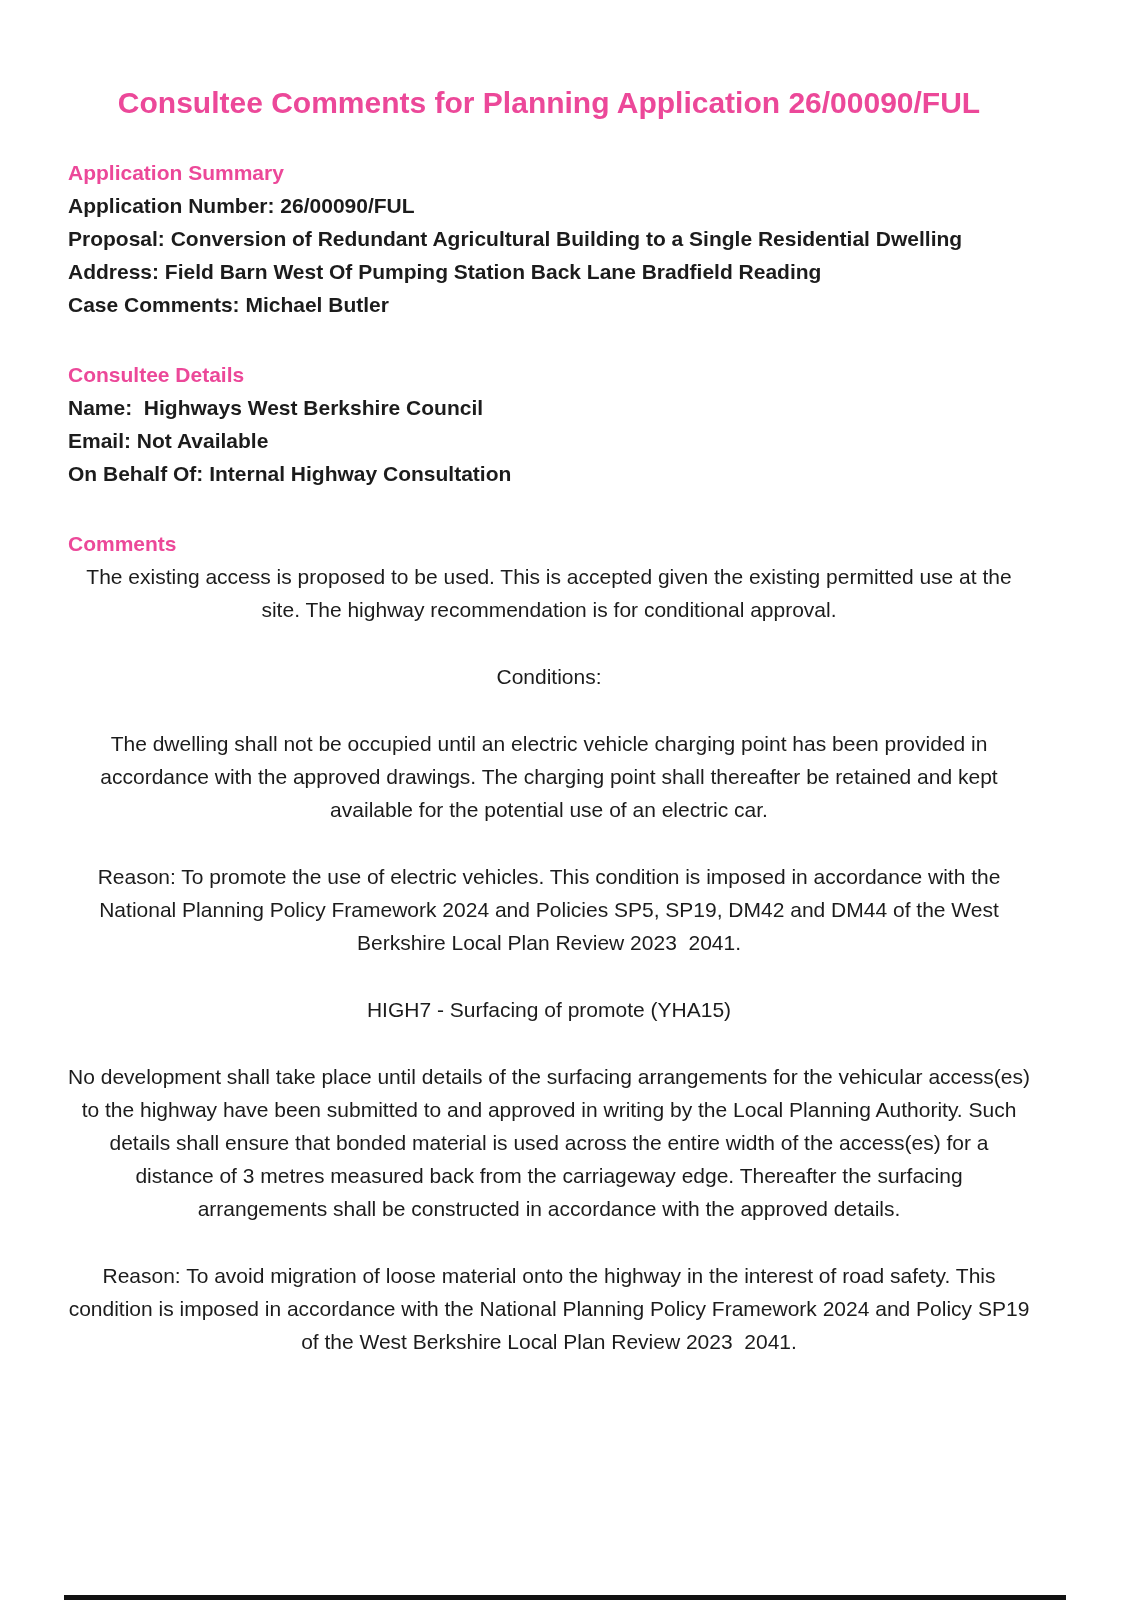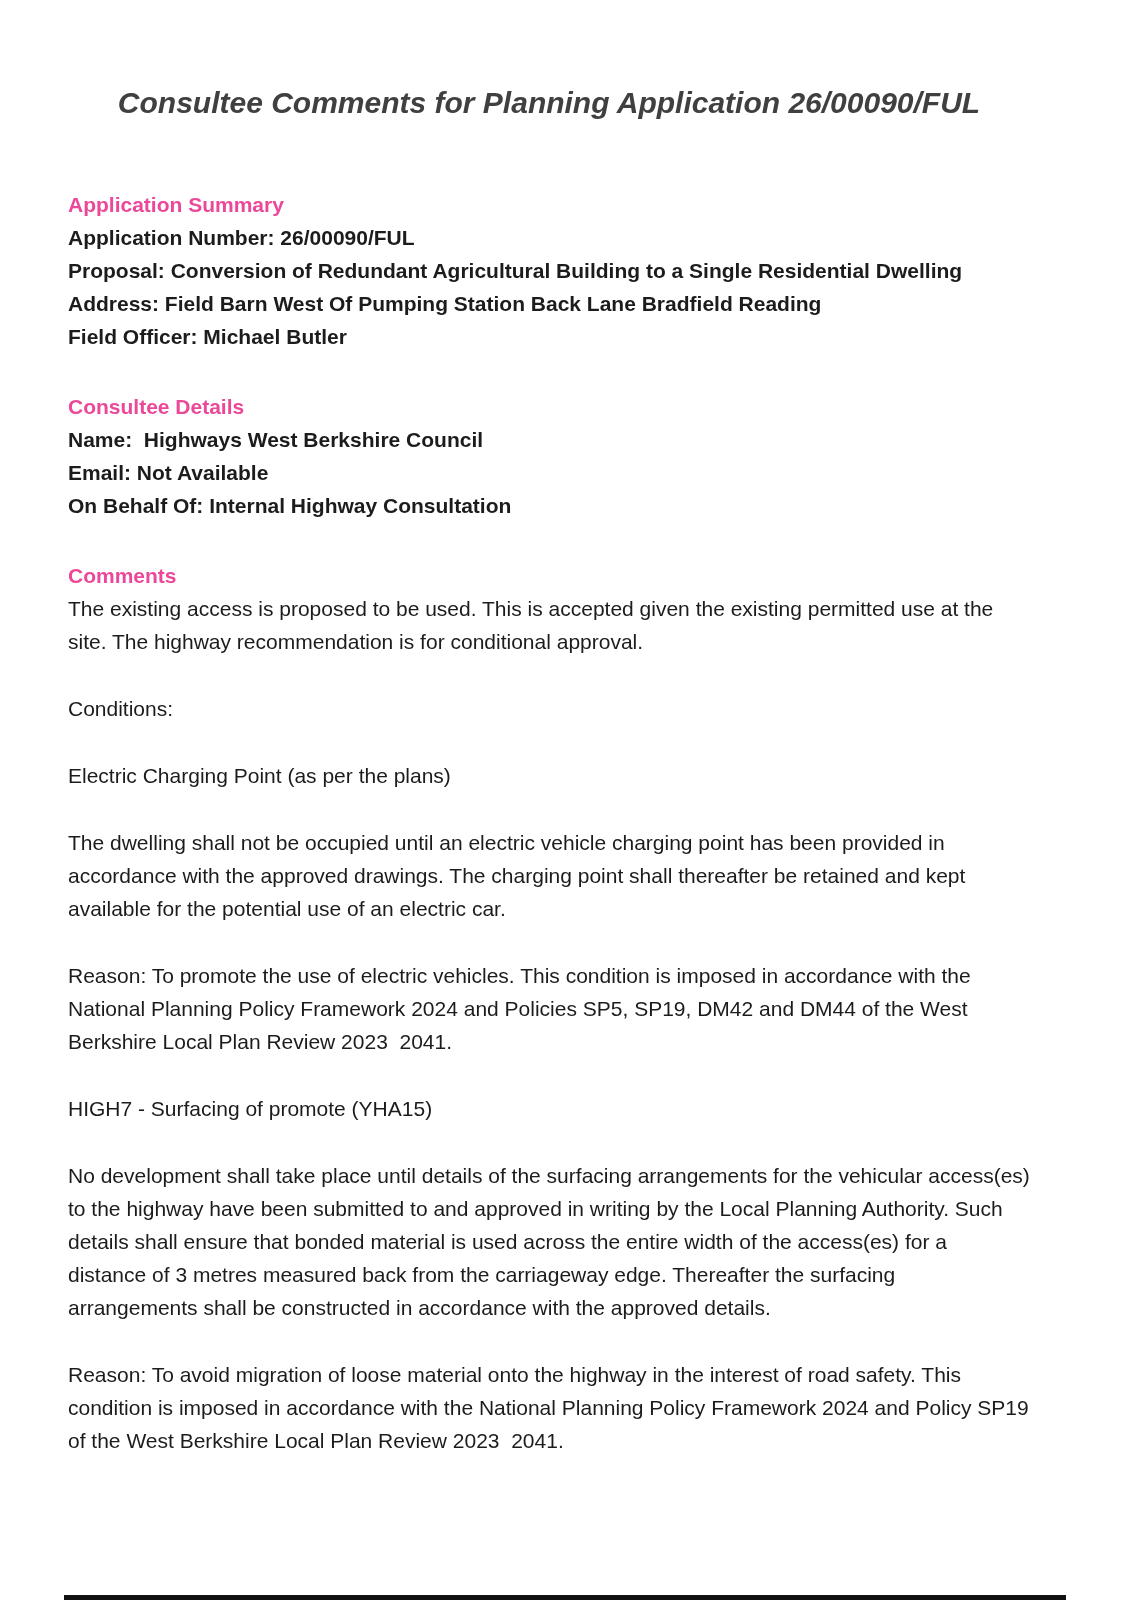--- a/index.html
+++ b/index.html
@@ -13,43 +13,43 @@
     width: 1130px;
     min-height: 1600px;
     background: #ffffff;
     padding: 86px 100px 60px 68px;
     overflow: hidden;
   }
   .title {
     font-size: 30px;
     font-weight: bold;
     text-align: center;
-    color: #404040;
-    margin-bottom: 68px;
-    font-style: italic;
+    color: #ec4899;
+    margin-bottom: 36px;
   }
   .section { margin-top: 37px; }
   .section:first-of-type { margin-top: 0; }
   .section-heading {
     font-size: 21px;
     font-weight: bold;
     line-height: 33px;
     color: #ec4899;
   }
   .line {
     font-size: 21px;
     line-height: 33px;
     white-space: pre-wrap;
     font-weight: bold;
   }
   .para {
     font-size: 21px;
     line-height: 33px;
     margin-top: 34px;
     white-space: pre-wrap;
+    text-align: center;
   }
   .para.first { margin-top: 0; }
   .bottom-rule {
     position: absolute;
     left: 64px;
     bottom: 0;
     width: 1002px;
     height: 5px;
     background: #111111;
   }
@@ -59,35 +59,34 @@
 
 <div class="page">
 
   <h1 class="title">Consultee Comments for Planning Application 26/00090/FUL</h1>
 
   <section class="section">
     <h2 class="section-heading">Application Summary</h2>
     <p class="line">Application Number: 26/00090/FUL</p>
     <p class="line">Proposal: Conversion of Redundant Agricultural Building to a Single Residential Dwelling</p>
     <p class="line">Address: Field Barn West Of Pumping Station Back Lane Bradfield Reading</p>
-    <p class="line">Field Officer: Michael Butler</p>
+    <p class="line">Case Comments: Michael Butler</p>
   </section>
 
   <section class="section">
     <h2 class="section-heading">Consultee Details</h2>
     <p class="line">Name:  Highways West Berkshire Council</p>
     <p class="line">Email: Not Available</p>
     <p class="line">On Behalf Of: Internal Highway Consultation</p>
   </section>
 
   <section class="section">
     <h2 class="section-heading">Comments</h2>
     <p class="para first">The existing access is proposed to be used. This is accepted given the existing permitted use at the site. The highway recommendation is for conditional approval.</p>
     <p class="para">Conditions:</p>
-    <p class="para">Electric Charging Point (as per the plans)</p>
     <p class="para">The dwelling shall not be occupied until an electric vehicle charging point has been provided in accordance with the approved drawings. The charging point shall thereafter be retained and kept available for the potential use of an electric car.</p>
     <p class="para">Reason: To promote the use of electric vehicles. This condition is imposed in accordance with the National Planning Policy Framework 2024 and Policies SP5, SP19, DM42 and DM44 of the West Berkshire Local Plan Review 2023  2041.</p>
     <p class="para">HIGH7 - Surfacing of promote (YHA15)</p>
     <p class="para">No development shall take place until details of the surfacing arrangements for the vehicular access(es) to the highway have been submitted to and approved in writing by the Local Planning Authority. Such details shall ensure that bonded material is used across the entire width of the access(es) for a distance of 3 metres measured back from the carriageway edge. Thereafter the surfacing arrangements shall be constructed in accordance with the approved details.</p>
     <p class="para">Reason: To avoid migration of loose material onto the highway in the interest of road safety. This condition is imposed in accordance with the National Planning Policy Framework 2024 and Policy SP19 of the West Berkshire Local Plan Review 2023  2041.</p>
   </section>
 
   <div class="bottom-rule"></div>
 
 </div>

